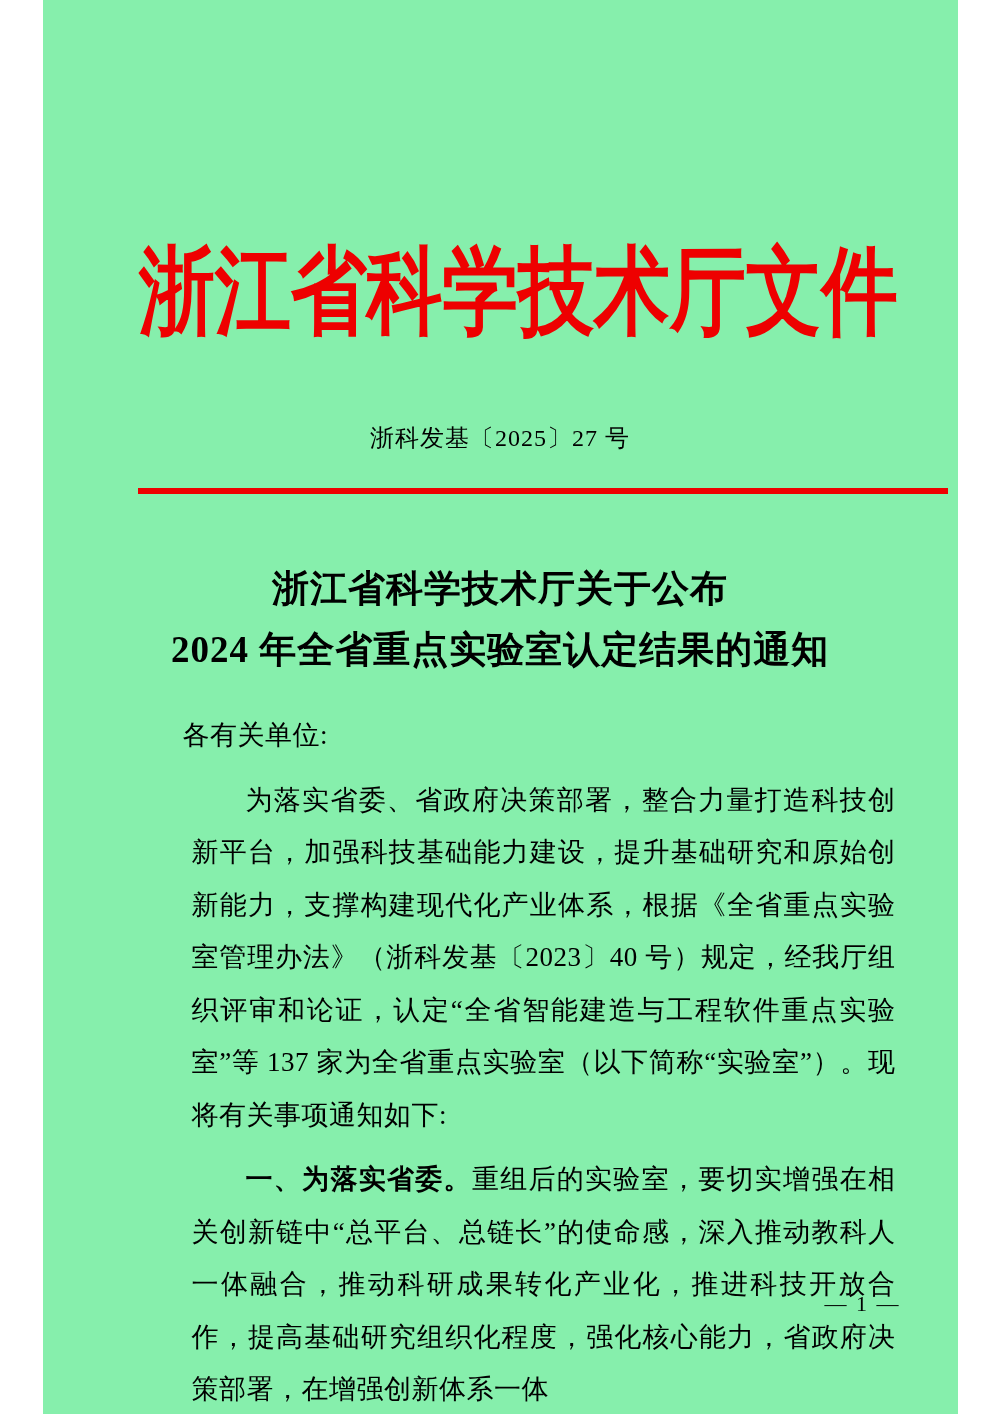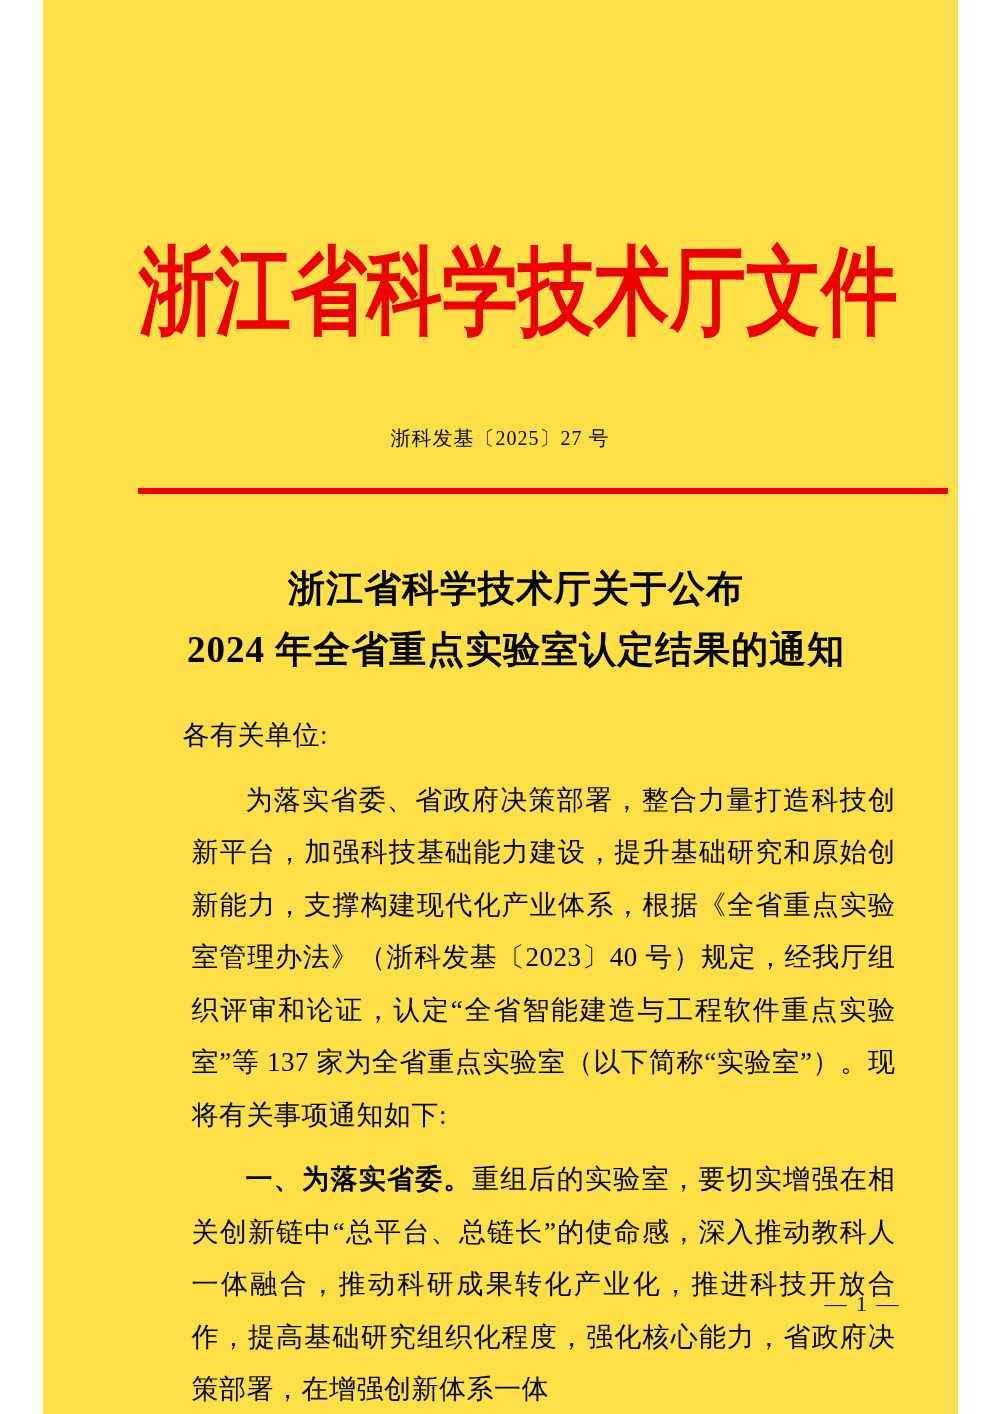--- a/index.html
+++ b/index.html
@@ -5,21 +5,21 @@
   html, body {
     margin: 0;
     padding: 0;
     background: #ffffff;
   }
   .page {
     position: relative;
     width: 900px;
     height: 1414px;
     margin: 0 auto;
-    background: #fde047;
+    background: #86efac;
     color: #000000;
     font-family: "Liberation Serif", "DejaVu Serif", serif;
     overflow: hidden;
     padding-left: 15px;
   }
   .letterhead {
     position: absolute;
     top: 236px;
     left: 0;
     width: 100%;
@@ -33,36 +33,36 @@
     transform: scaleX(0.79);
     transform-origin: 50% 50%;
     letter-spacing: 0;
   }
   .doc-number {
     position: absolute;
     top: 420px;
     left: 0;
     width: 100%;
     text-align: center;
-    font-size: 20px;
+    font-size: 24px;
     line-height: 36px;
     letter-spacing: 1px;
   }
   .red-rule {
     position: absolute;
     top: 488px;
     left: 95px;
     width: 810px;
     height: 6px;
     background: #ee0000;
   }
   .doc-title {
     position: absolute;
     top: 558px;
-    left: 16px;
+    left: 0;
     width: 100%;
     text-align: center;
     font-weight: bold;
     font-size: 37px;
     line-height: 61px;
     letter-spacing: 1px;
   }
   .body-block {
     position: absolute;
     top: 706px;

